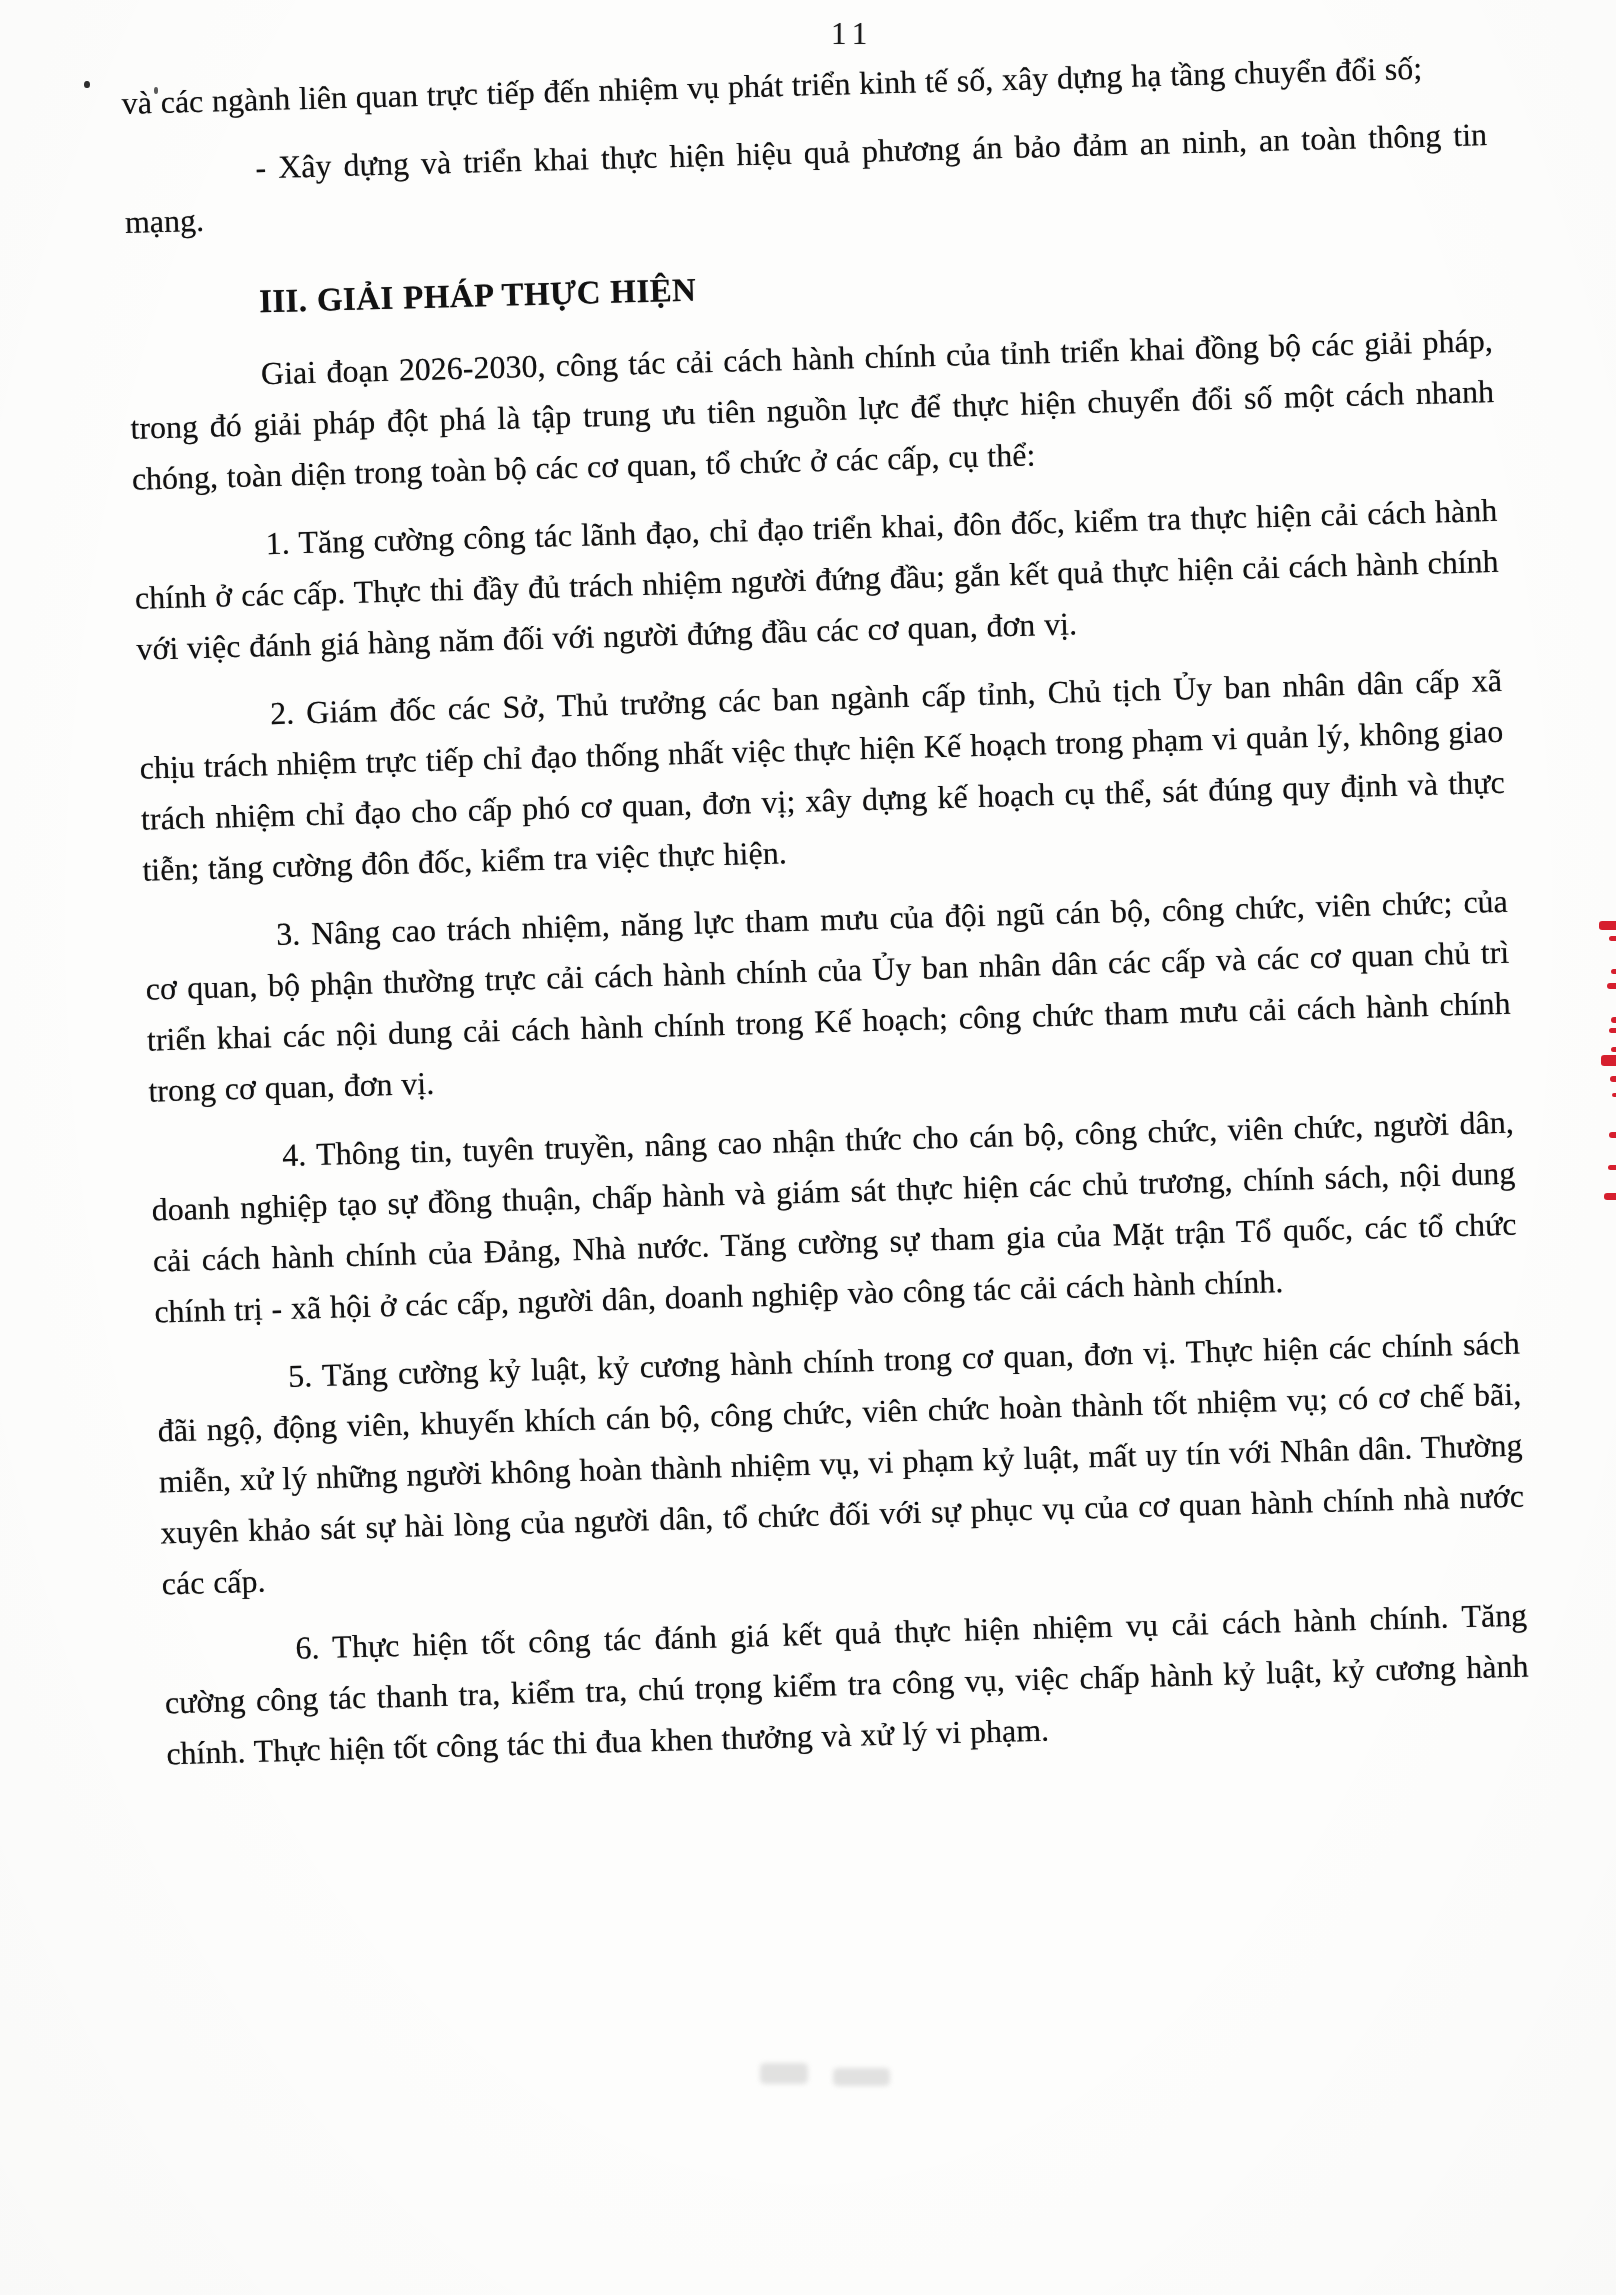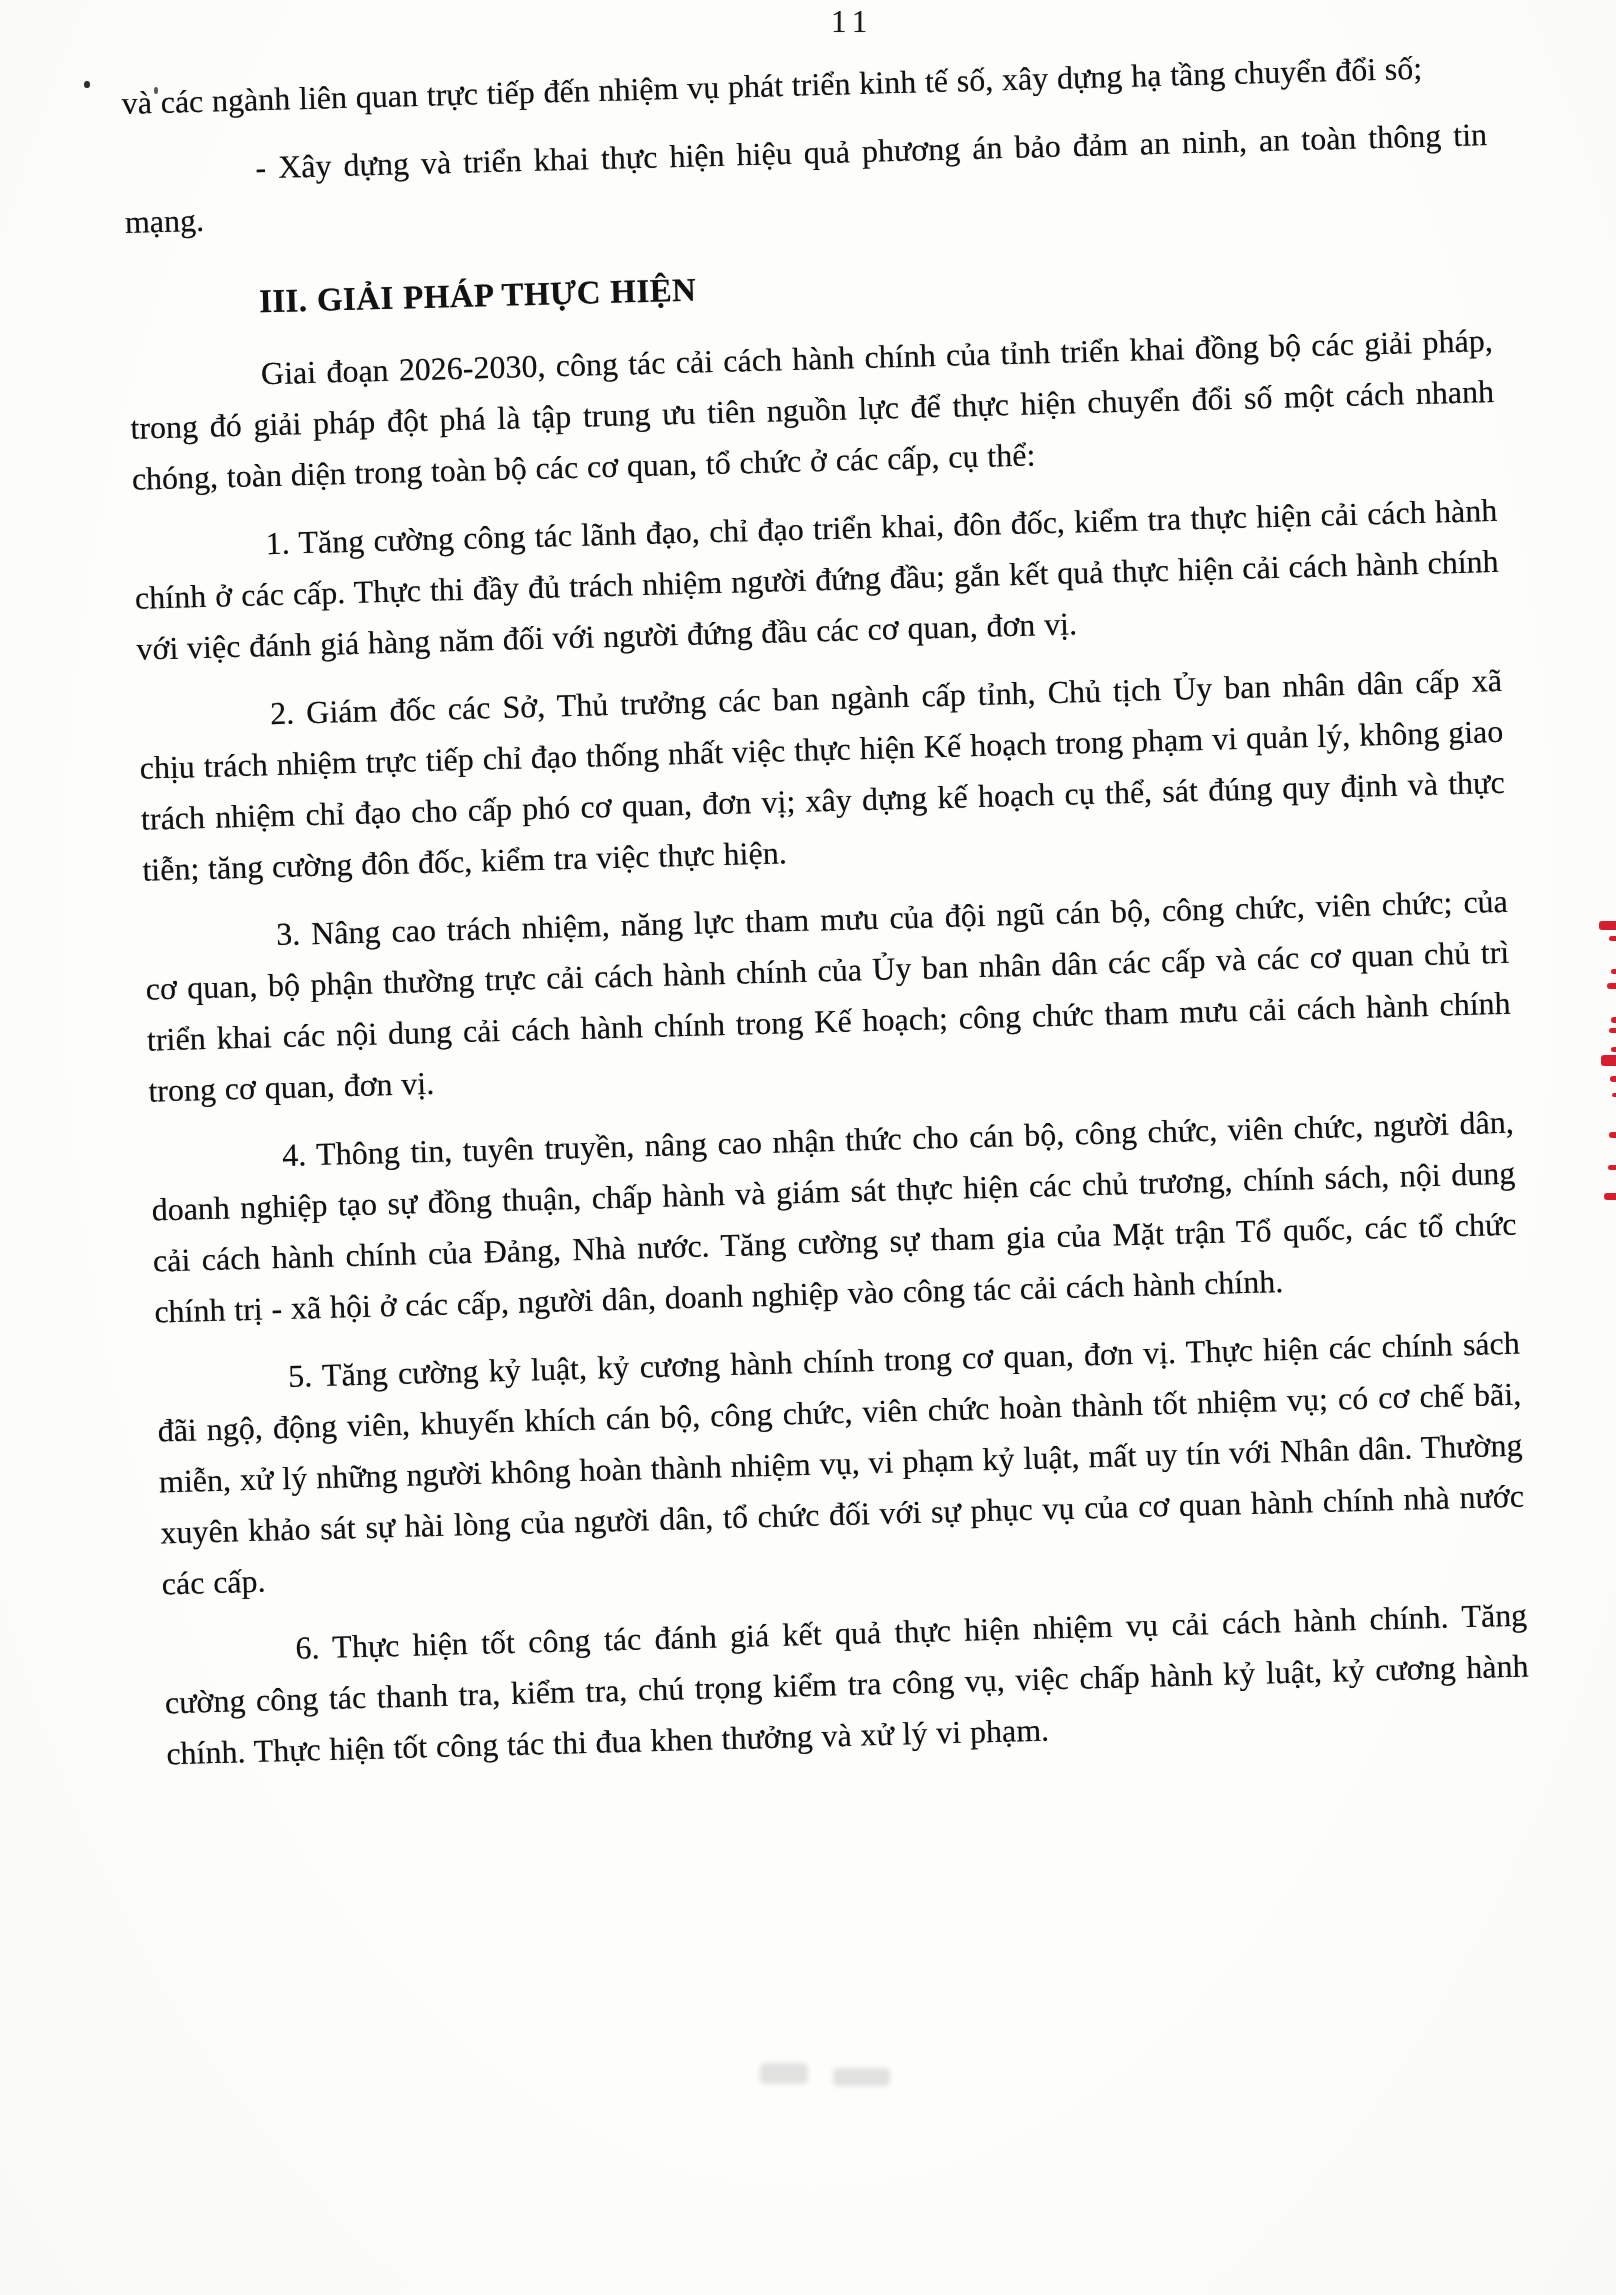--- a/index.html
+++ b/index.html
@@ -14,21 +14,21 @@
     margin: 0 auto;
     background:
       radial-gradient(ellipse at 50% 40%, rgba(255,255,255,0) 60%, rgba(0,0,0,0.015) 100%),
       #fdfdfc;
     overflow: hidden;
     font-family: "Liberation Serif", "DejaVu Serif", serif;
     color: #121212;
   }
   .page-number {
     position: absolute;
-    top: 4px;
+    top: 16px;
     left: 831px;
     font-size: 31px;
     letter-spacing: 6.5px;
     color: #1c1c1c;
     text-shadow: 0 0 0.8px rgba(0,0,0,0.55);
   }
   .content {
     position: absolute;
     left: 121px;
     top: 78px;

